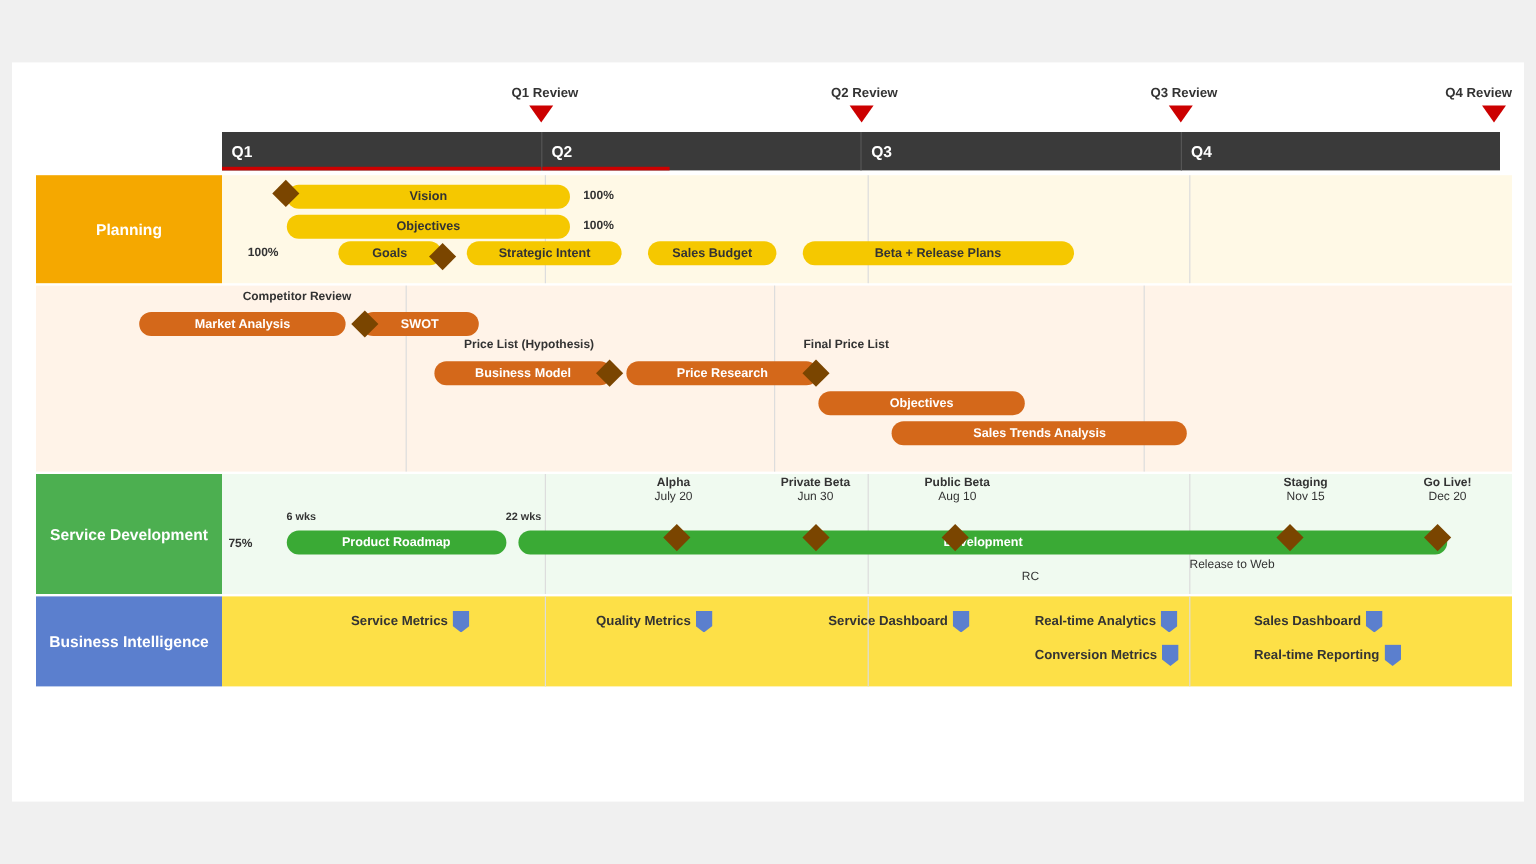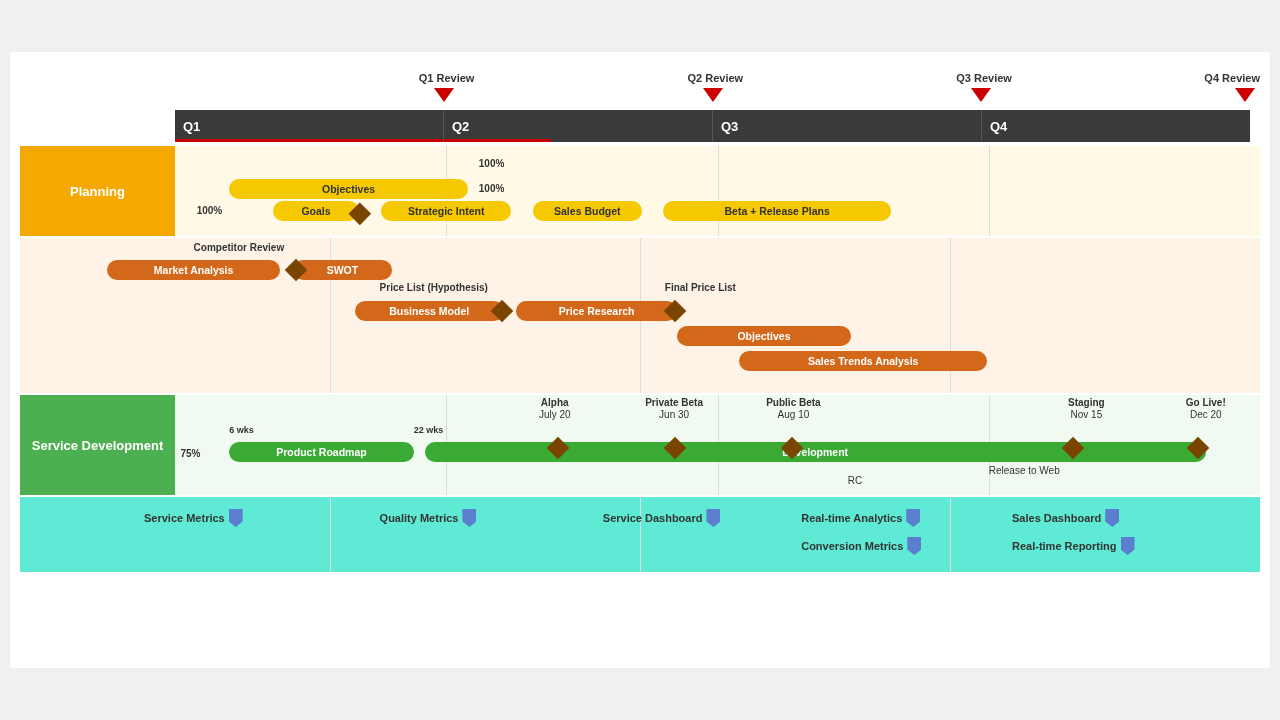--- a/index.html
+++ b/index.html
@@ -11,21 +11,21 @@
       overflow: hidden;
       display: flex;
       align-items: center;
       justify-content: center;
     }
     .chart-container {
       background: white;
       width: 1260px;
       height: 616px;
       position: relative;
-      padding: 20px 10px 10px 10px;
+      padding: 20px 10px 10px 20px;
     }
 
     
     .quarters-header {
       position: relative;
       height: 70px;
       margin-left: 155px;
       margin-right: 10px;
     }
     .review-labels {
@@ -111,21 +111,21 @@
     }
 
     
     .row-planning .row-label { background: #f5a800; }
     .row-planning .row-content { background: #fff9e6; }
     .row-strategy .row-label { background: #f07020; }
     .row-strategy .row-content { background: #fff3e8; }
     .row-service .row-label { background: #4caf50; }
     .row-service .row-content { background: #f0faf0; }
     .row-bi .row-label { background: #5b7fce; }
-    .row-bi .row-content { background: #5eead4; }
+    .row-bi .row-content { background: #fde047; }
 
     
     .gantt-item {
       position: absolute;
       height: 20px;
       border-radius: 10px;
       display: flex;
       align-items: center;
       justify-content: center;
       font-size: 10.5px;
@@ -238,20 +238,24 @@
   <div class="rows">
 
     <div class="row row-planning">
       <div class="row-label">Planning</div>
       <div class="row-content" style="min-height: 90px;">
 
         <div class="grid-line" style="left: 25%;"></div>
         <div class="grid-line" style="left: 50%;"></div>
         <div class="grid-line" style="left: 75%;"></div>
 
+        <div class="gantt-item yellow" style="left: 5%; width: 22%; top: 8px;">
+          <div class="milestone" style="left: -6px; transform: rotate(45deg) translateX(-4px);"></div>
+          Vision
+        </div>
         <span class="pct-label" style="left: 28%; top: 12px;">100%</span>
 
         <div class="gantt-item yellow" style="left: 5%; width: 22%; top: 33px;">
           Objectives
         </div>
         <span class="pct-label" style="left: 28%; top: 37px;">100%</span>
 
         <span class="pct-label" style="left: 2%; top: 59px;">100%</span>
         <div class="gantt-item yellow" style="left: 9%; width: 8%; top: 55px;">
           Goals
@@ -361,20 +365,21 @@
         <div class="gantt-item green" style="left: 5%; width: 17%; top: 47px;">
           Product Roadmap
         </div>
 
         <span class="label-below" style="left: 62%; top: 70px; margin-top: 10px;">RC</span>
         <span class="label-below" style="left: 75%; top: 70px;">Release to Web</span>
       </div>
     </div>
 
     <div class="row row-bi">
+      <div class="row-label">Business Intelligence</div>
       <div class="row-content" style="min-height: 75px;">
         <div class="grid-line" style="left: 25%;"></div>
         <div class="grid-line" style="left: 50%;"></div>
         <div class="grid-line" style="left: 75%;"></div>
 
         <div class="bi-item" style="left: 10%; top: 12px;">
           <span>Service Metrics</span>
           <div class="bi-flag"></div>
         </div>
 

